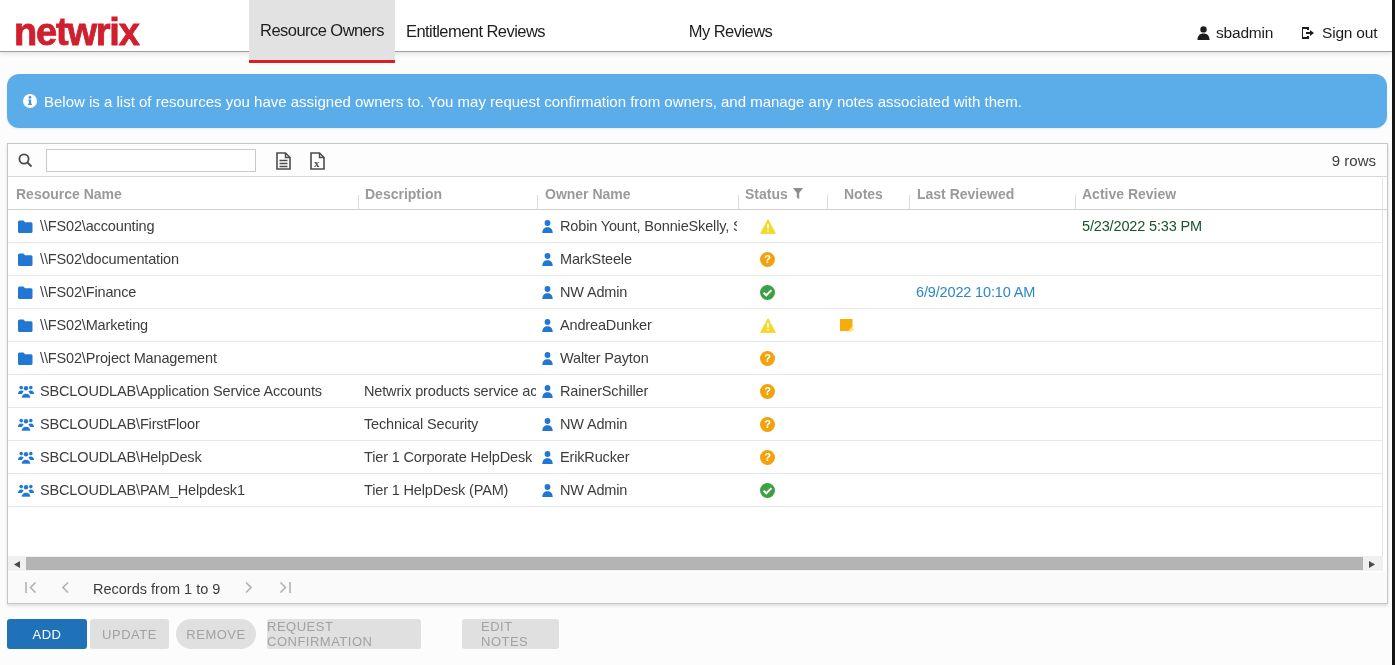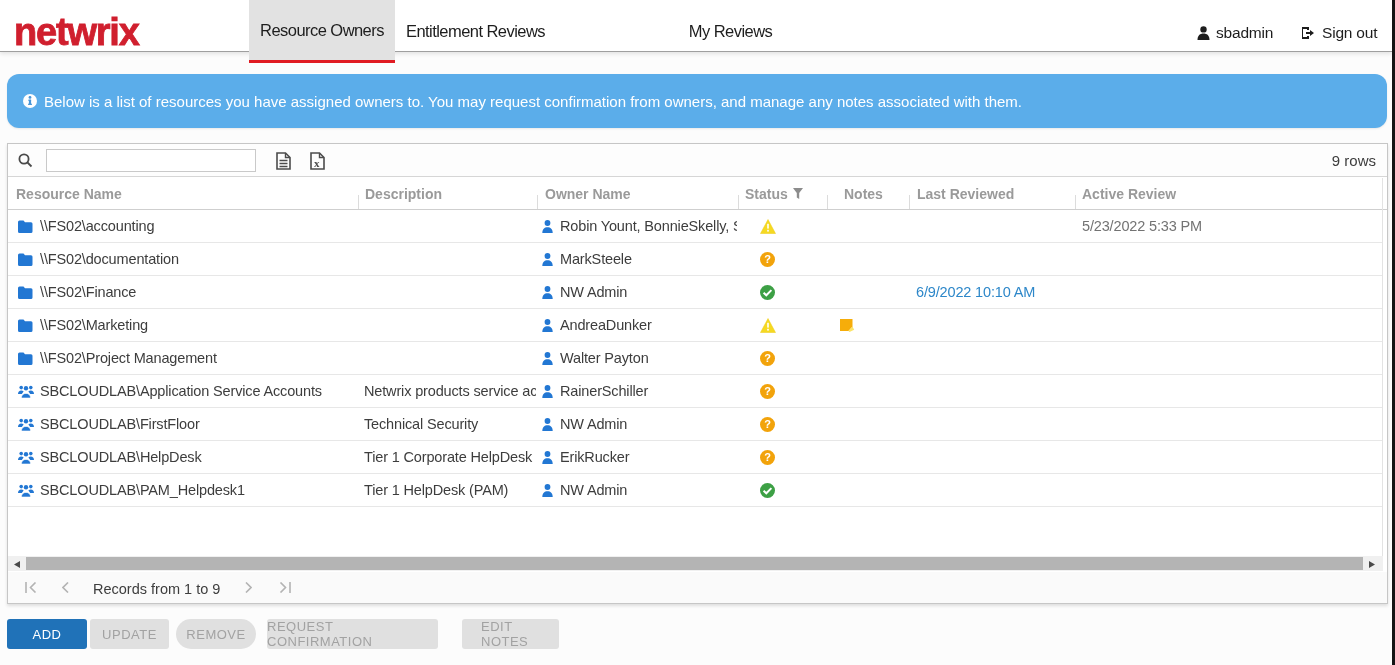--- a/index.html
+++ b/index.html
@@ -28,21 +28,21 @@
 .row { position:absolute; left:0; width:1374px; height:33px; border-bottom:1px solid #e7e7e7; font-size:14.5px; letter-spacing:-0.15px; color:#3d3d3d; }
 .cell { position:absolute; top:0; height:32px; display:flex; align-items:center; white-space:nowrap; overflow:hidden; }
 .c-res { left:32px; width:324px; }
 .c-desc { left:356px; width:172px; }
 .c-own { left:552px; width:177px; }
 .icon-res { position:absolute; left:10px; top:0; height:32px; display:flex; align-items:center; }
 .icon-own { position:absolute; left:534px; top:0; height:32px; display:flex; align-items:center; }
 .icon-st { position:absolute; left:752px; top:0; height:32px; display:flex; align-items:center; }
 .icon-note { position:absolute; left:832px; top:0; height:32px; display:flex; align-items:center; }
 .c-last { left:908px; width:165px; color:#2d87c9; }
-.c-act { left:1074px; width:290px; color:#737373; }
+.c-act { left:1074px; width:290px; color:#14532d; }
 #vline { position:absolute; left:1374px; top:34px; width:1px; height:378px; background:#e3e3e3; }
 
 
 #hscroll { position:absolute; left:0; top:412px; width:1375px; height:15px; background:#f0f0f0; }
 #hthumb { position:absolute; left:18px; top:1px; width:1337px; height:13px; background:#b4b4b4; }
 
 
 #pager { position:absolute; left:0; top:428px; width:1379px; height:31px; background:#fafafa; font-size:14.5px; color:#3d3d3d; }
 
 
@@ -416,16 +416,16 @@
     <svg style="position:absolute;left:271px;top:10px;" width="12" height="11" viewBox="0 0 12 11">
         <path d="M1.5 0.5 L6.5 5.5 L1.5 10.5" fill="none" stroke="#b3b3b3" stroke-width="1.6"></path>
         <line x1="11" y1="0" x2="11" y2="11" stroke="#b3b3b3" stroke-width="1.6"></line>
       </svg>
   </div>
 </div>
 
 <div class="btn primary" style="left:7px; width:80px;">ADD</div>
 <div class="btn disabled" style="left:90px; width:79px;">UPDATE</div>
 <div class="btn disabled" style="left:176px; width:80px;border-radius:15px;">REMOVE</div>
-<div class="btn disabled" style="left:267px; width:171px;">REQUEST CONFIRMATION</div>
+<div class="btn disabled" style="left:267px; width:154px;">REQUEST CONFIRMATION</div>
 <div class="btn disabled" style="left:462px; width:97px;padding-left:19px;">EDIT NOTES</div>
 
 <div id="rstrip"></div>
 
 </body></html>

